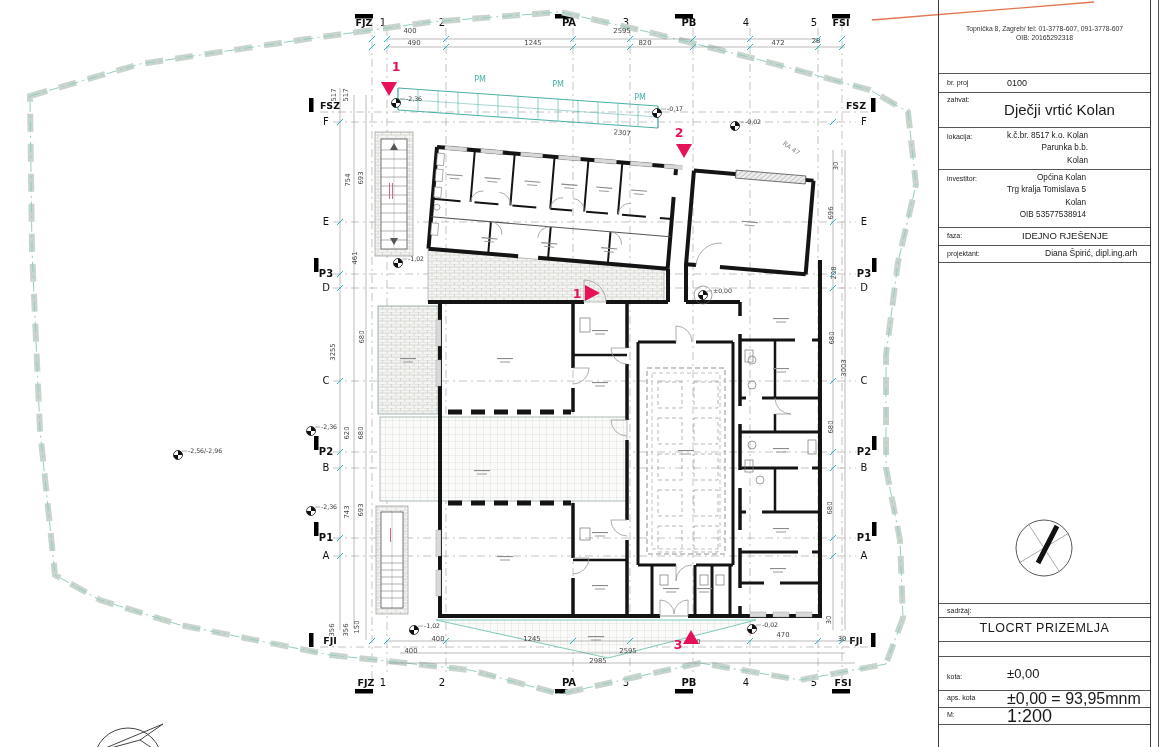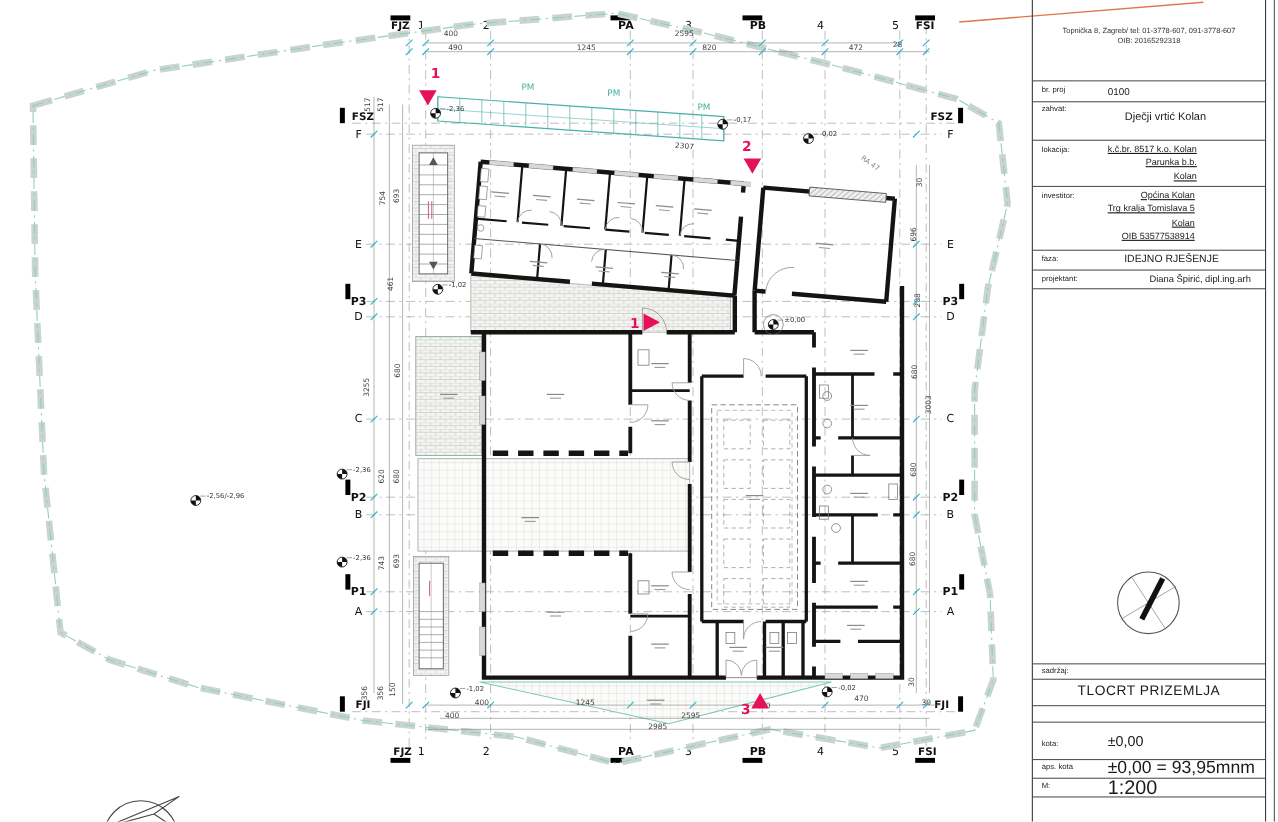--- a/index.html
+++ b/index.html
@@ -9,22 +9,22 @@
   
   .tb{position:absolute;left:938px;top:0;width:211px;height:747px;border-left:1.2px solid #3a3a3a;border-right:1.2px solid #3a3a3a;color:#1a1a1a;}
   .pageedge{position:absolute;left:1158px;top:0;height:747px;border-left:1px solid #555;}
   .tb .hr{position:absolute;left:0;right:0;border-top:1px solid #555;}
   .tb .office{position:absolute;top:6px;left:10px;right:10px;text-align:center;font-weight:bold;font-size:10.5px;border-bottom:1.5px solid #222;padding-bottom:2px;}
   .tb .addr{position:absolute;top:25px;left:4px;right:4px;text-align:center;font-size:6.8px;color:#333;}
   .tb .oib{position:absolute;top:34px;left:4px;right:4px;text-align:center;font-size:6.8px;color:#333;}
   .tb .lbl{position:absolute;left:8px;font-size:7px;color:#222;}
   .tb .val{position:absolute;left:68px;font-size:9px;text-align:right;}
   .tb .val.big{font-size:13px;}
-  .tb .val.multi{font-size:8.2px;line-height:1.5;white-space:pre-line;text-decoration:underline;}
-  .tb .zahvat{position:absolute;left:40px;right:10px;top:101px;text-align:center;font-size:10px;}
+  .tb .val.multi{font-size:8.2px;line-height:1.5;white-space:pre-line;}
+  .tb .zahvat{position:absolute;left:40px;right:10px;top:101px;text-align:center;font-size:15px;}
   .tb .sadrzaj{position:absolute;left:0;right:0;top:621px;text-align:center;font-size:12.5px;letter-spacing:.5px;}
   .tb .faza{font-size:9.5px;padding-left:15px;}
   .tb .projektant{font-size:8.5px;padding-left:38px;}
   .compass{position:absolute;left:62px;top:505px;}
 </style>
 </head>
 <body>
 
 <div class="page">
 

